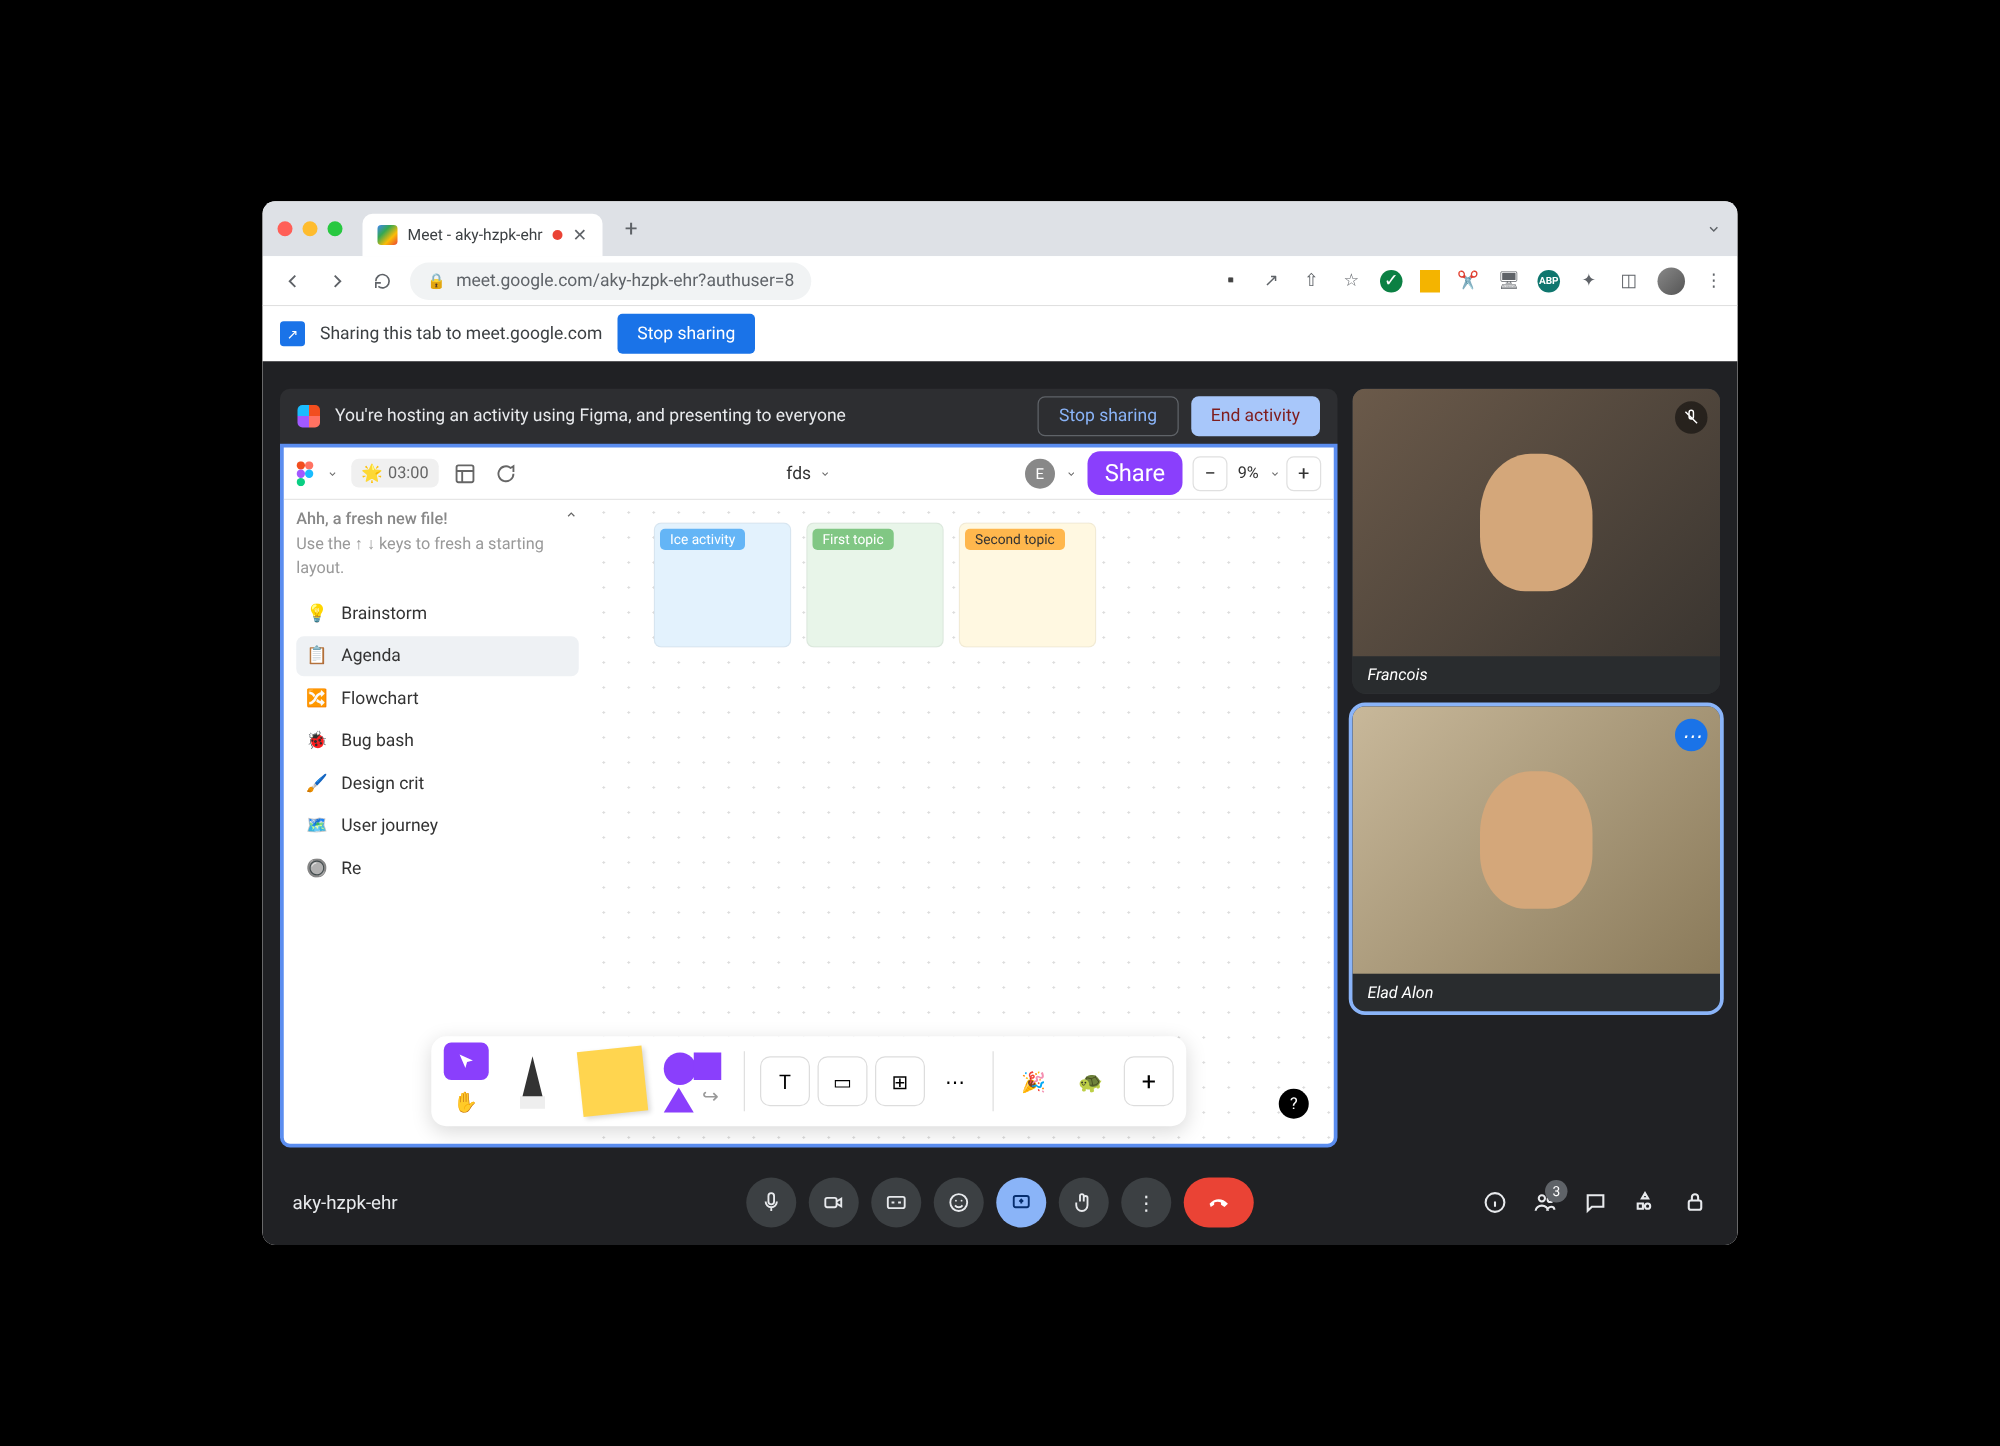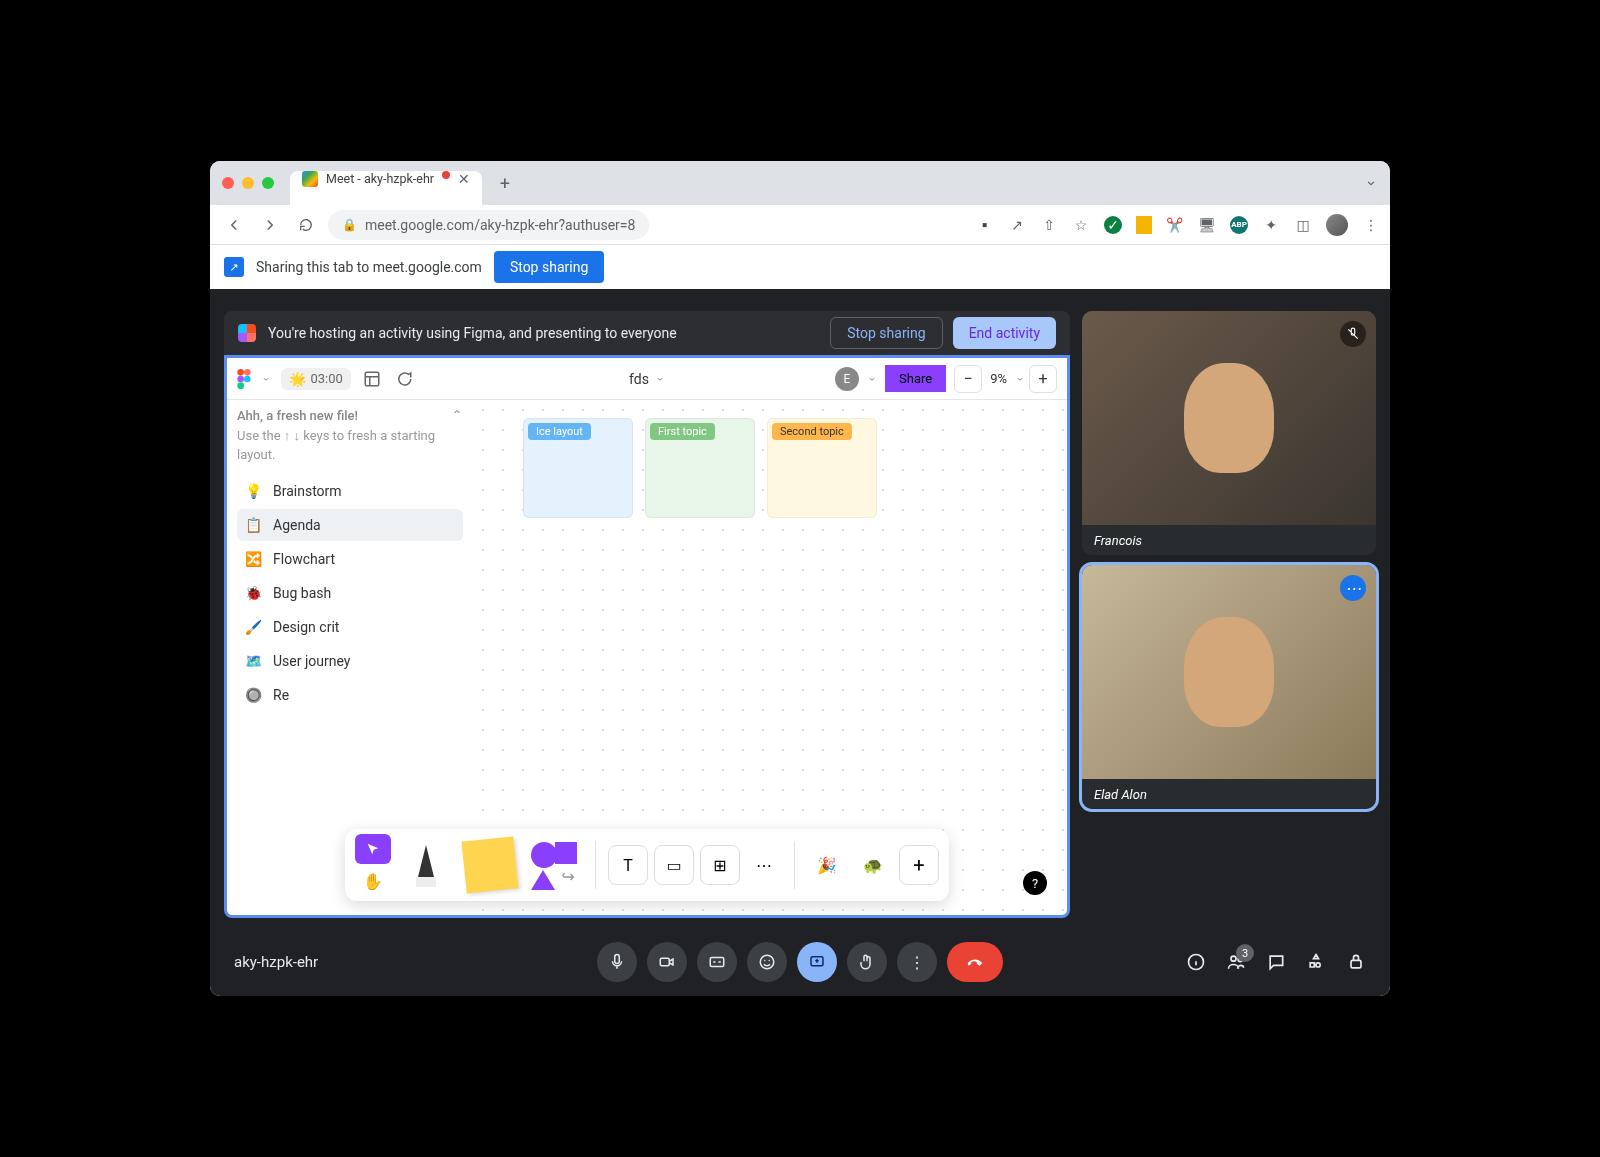--- a/index.html
+++ b/index.html
@@ -4,21 +4,21 @@
   <style>
     * { margin: 0; padding: 0; box-sizing: border-box; font-family: -apple-system, BlinkMacSystemFont, "Segoe UI", Roboto, sans-serif; }
     body { background: #000; width: 1600px; height: 1157px; display: flex; align-items: center; justify-content: center; }
     .browser-window { width: 1180px; height: 835px; background: #fff; border-radius: 10px; overflow: hidden; display: flex; flex-direction: column; box-shadow: 0 10px 40px rgba(0,0,0,0.5); }
     .titlebar { height: 44px; background: #dee1e6; display: flex; align-items: center; padding: 0 12px; gap: 8px; }
     .traffic-lights { display: flex; gap: 8px; margin-right: 8px; }
     .tl { width: 12px; height: 12px; border-radius: 50%; }
     .tl.red { background: #ff5f57; }
     .tl.yellow { background: #febc2e; }
     .tl.green { background: #28c840; }
-    .tab { background: #fff; border-radius: 8px 8px 0 0; height: 34px; padding: 0 12px; display: flex; align-items: flex-start; gap: 8px; font-size: 12.5px; color: #3c4043; margin-top: 10px; }
+    .tab { background: #fff; border-radius: 8px 8px 0 0; height: 34px; padding: 0 12px; display: flex; align-items: center; gap: 8px; font-size: 12.5px; color: #3c4043; margin-top: 10px; }
     .tab-favicon { width: 16px; height: 16px; background: linear-gradient(135deg,#4285f4,#34a853,#fbbc05,#ea4335); border-radius: 3px; }
     .rec-dot { width: 8px; height: 8px; background: #ea4335; border-radius: 50%; }
     .tab-close { color: #5f6368; font-size: 14px; cursor: pointer; }
     .new-tab { color: #5f6368; font-size: 18px; margin-left: 10px; }
     .titlebar-right { margin-left: auto; color: #5f6368; }
     .addr-bar { height: 40px; background: #fff; border-bottom: 1px solid #e0e0e0; display: flex; align-items: center; padding: 0 10px; gap: 8px; }
     .nav-btn { width: 28px; height: 28px; display: flex; align-items: center; justify-content: center; color: #5f6368; border-radius: 50%; cursor: pointer; }
     .url-box { flex: 0 0 auto; background: #f1f3f4; border-radius: 16px; height: 30px; display: flex; align-items: center; padding: 0 14px; gap: 8px; font-size: 14px; color: #5f6368; min-width: 310px; }
     .lock { font-size: 12px; }
     .ext-icons { margin-left: auto; display: flex; gap: 14px; align-items: center; }
@@ -26,30 +26,30 @@
     .ext-icon.circ { border-radius: 50%; }
     .avatar-ext { width: 22px; height: 22px; border-radius: 50%; background: linear-gradient(135deg,#888,#555); }
     .infobar { height: 44px; background: #fff; display: flex; align-items: center; padding: 0 14px; gap: 12px; font-size: 14px; color: #3c4043; }
     .infobar-icon { width: 20px; height: 20px; background: #1a73e8; border-radius: 3px; display: flex; align-items: center; justify-content: center; color: #fff; font-size: 11px; }
     .stop-share-btn { background: #1a73e8; color: #fff; border: none; padding: 8px 16px; border-radius: 4px; font-size: 14px; cursor: pointer; }
     .meet-area { flex: 1; background: #202124; position: relative; display: flex; flex-direction: column; }
     .activity-banner { position: absolute; top: 22px; left: 14px; right: 320px; height: 44px; background: #2d2e31; border-radius: 8px 8px 0 0; display: flex; align-items: center; padding: 0 14px; gap: 12px; color: #e8eaed; font-size: 14px; }
     .figma-icon { width: 18px; height: 18px; background: conic-gradient(#f24e1e 0 90deg,#ff7262 90deg 180deg,#a259ff 180deg 270deg,#1abcfe 270deg 360deg); border-radius: 4px; }
     .banner-buttons { margin-left: auto; display: flex; gap: 10px; }
     .banner-btn { border: 1px solid #5f6368; background: transparent; color: #8ab4f8; padding: 7px 16px; border-radius: 6px; font-size: 14px; cursor: pointer; }
-    .banner-btn.primary { background: #a8c7fa; color: #6d28d9; border: none; }
+    .banner-btn.primary { background: #a8c7fa; color: #7f1d1d; border: none; }
     .shared-content { position: absolute; top: 66px; left: 14px; right: 320px; bottom: 78px; background: #fff; border: 3px solid #5b8def; border-radius: 0 0 8px 8px; overflow: hidden; display: flex; flex-direction: column; }
     .figma-header { height: 42px; border-bottom: 1px solid #e6e6e6; display: flex; align-items: center; padding: 0 10px; gap: 10px; }
     .figma-logo { width: 14px; }
     .timer-pill { background: #f0f0f0; border-radius: 6px; padding: 3px 8px; font-family: monospace; font-size: 13px; color: #666; display: flex; align-items: center; gap: 4px; }
     .figma-tool { width: 22px; height: 22px; display: flex; align-items: center; justify-content: center; color: #666; }
     .figma-title { position: absolute; left: 50%; transform: translateX(-50%); font-size: 14px; color: #333; display: flex; align-items: center; gap: 6px; }
     .figma-right { margin-left: auto; display: flex; align-items: center; gap: 8px; }
     .user-avatar { width: 24px; height: 24px; border-radius: 50%; background: #888; color: #fff; display: flex; align-items: center; justify-content: center; font-size: 12px; }
-    .share-btn { background: #8a3ffc; color: #000000; border: none; padding: 6px 14px; border-radius: 0; font-size: 13px; }
+    .share-btn { background: #8a3ffc; color: #ffffff; border: none; padding: 6px 14px; border-radius: 10px; font-size: 19px; }
     .zoom-controls { display: flex; align-items: center; gap: 4px; }
     .zoom-btn { width: 28px; height: 28px; border: 1px solid #e0e0e0; background: #fff; border-radius: 6px; display: flex; align-items: center; justify-content: center; font-size: 16px; color: #333; }
     .zoom-val { font-size: 13px; color: #333; padding: 0 4px; }
     .figma-body { flex: 1; display: flex; position: relative; }
     .sidebar { width: 246px; padding: 6px 10px 14px 10px; font-size: 14px; color: #333; }
     .sidebar-hint { color: #999; font-size: 13px; line-height: 1.5; margin-bottom: 10px; position: relative; }
     .sidebar-hint .title { color: #888; font-weight: 500; }
     .collapse { position: absolute; right: 0; top: 0; color: #666; }
     .template-list { display: flex; flex-direction: column; gap: 2px; }
     .template-item { display: flex; align-items: center; gap: 10px; padding: 7px 8px; border-radius: 6px; cursor: pointer; }
@@ -255,21 +255,21 @@
                 <span class="tmpl-icon">🗺️</span>
                 <span>User journey</span>
               </div>
             <div class="template-item">
                 <span class="tmpl-icon">🔘</span>
                 <span>Re</span>
               </div>
           </div>
         </div>
         <div class="canvas">
-          <div class="topic-card" style="left:50px;top:18px;background:#e3f2fd"><span class="topic-label" style="background:#64b5f6">Ice layout</span></div>
+          <div class="topic-card" style="left:50px;top:18px;background:#e3f2fd"><span class="topic-label" style="background:#64b5f6">Ice activity</span></div>
           <div class="topic-card" style="left:172px;top:18px;background:#e8f5e9"><span class="topic-label" style="background:#81c784">First topic</span></div>
           <div class="topic-card" style="left:294px;top:18px;background:#fff8e1"><span class="topic-label" style="background:#ffb74d;color:#333">Second topic</span></div>
           <div class="help-btn">?</div>
         </div>
       </div>
 
       <div class="toolbar">
         <div class="tool-group">
           <div class="tool-cell sel">
               <svg width="16" height="16" viewBox="0 0 24 24">

